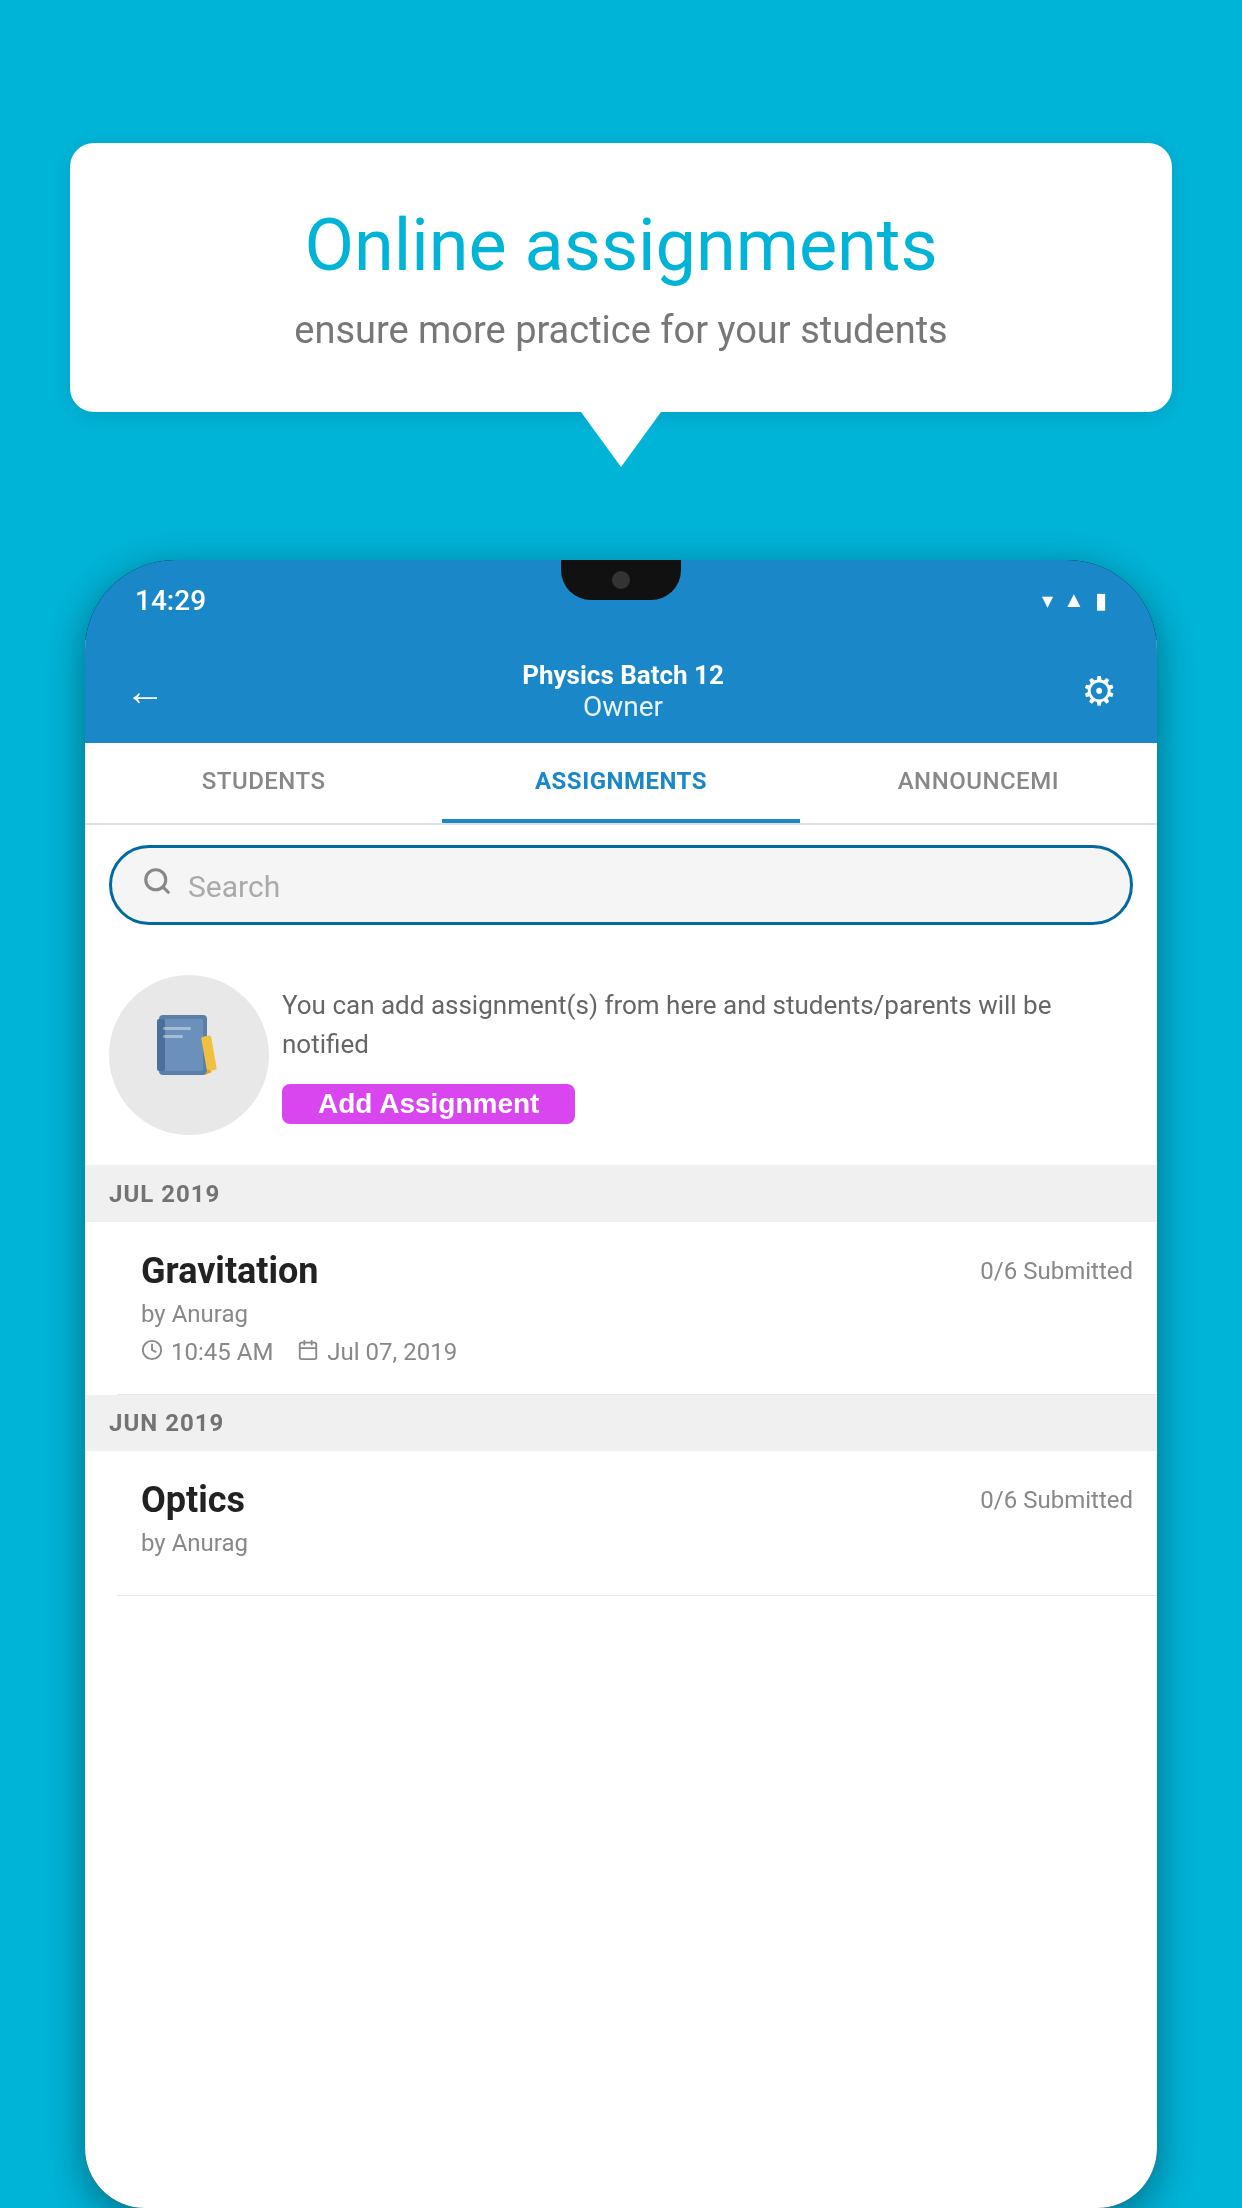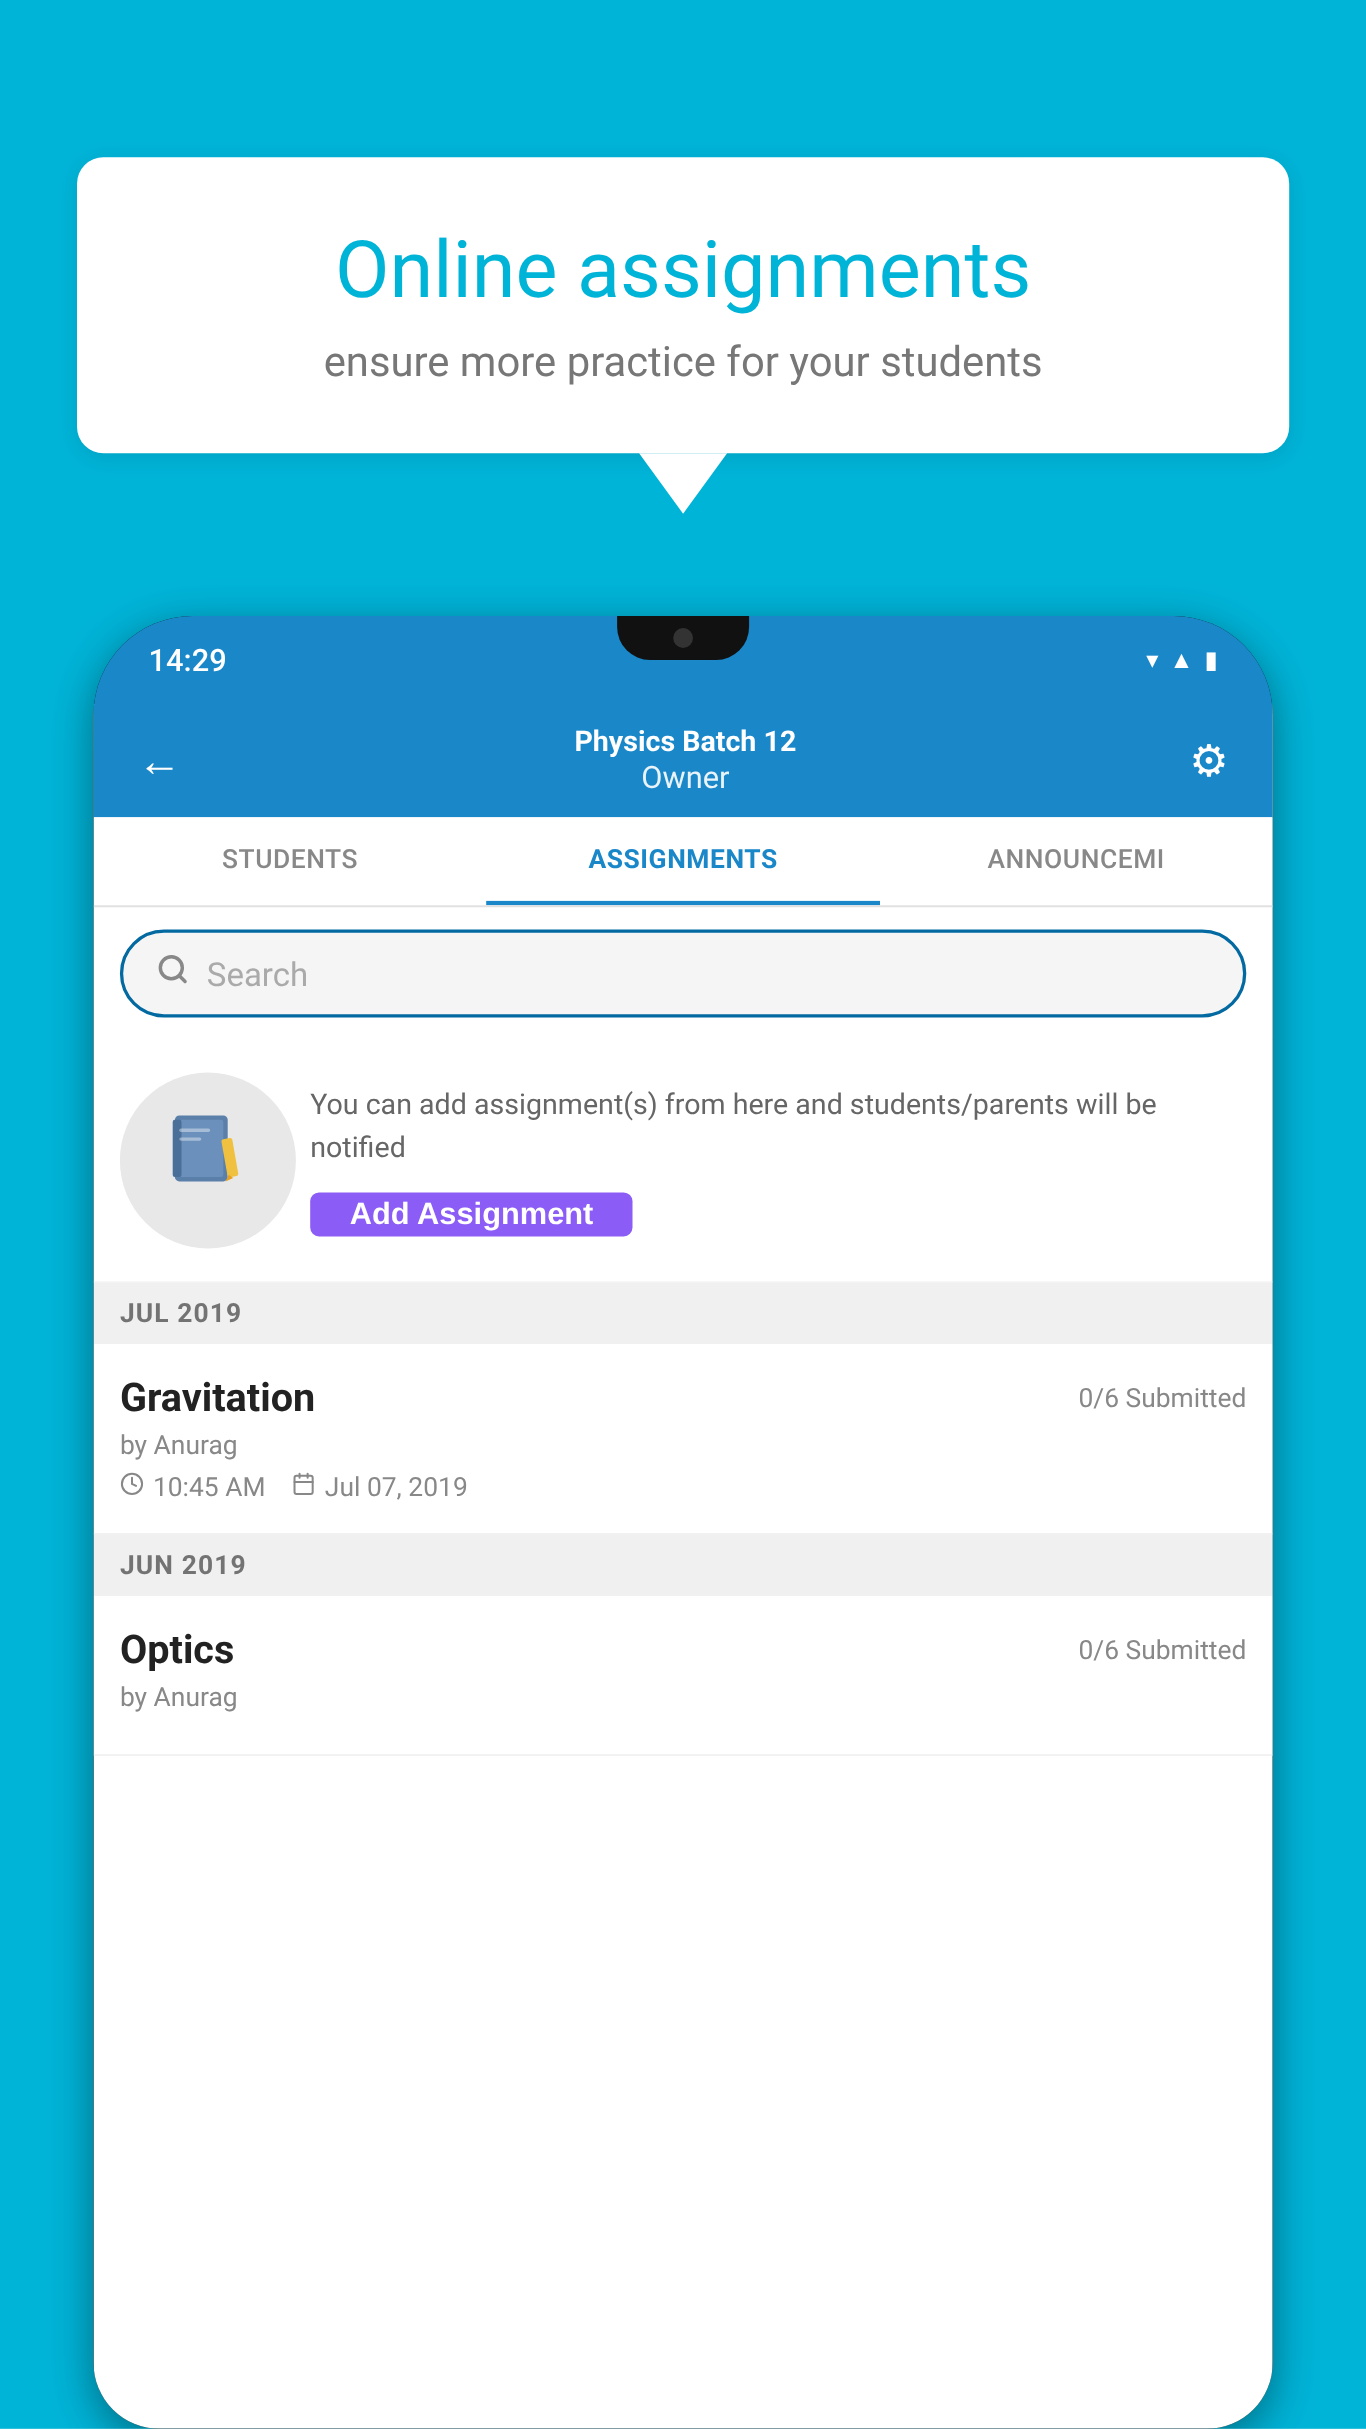--- a/index.html
+++ b/index.html
@@ -214,21 +214,21 @@
     .promo-text-block {
       flex: 1;
     }
     .promo-description {
       color: #666;
       font-size: 26px;
       line-height: 1.5;
       margin-bottom: 20px;
     }
     .add-assignment-btn {
-      background: #8b5cf6;
+      background: #d946ef;
       color: white;
       border: none;
       border-radius: 8px;
       padding: 4px 36px;
       font-size: 28px;
       font-weight: 600;
       cursor: pointer;
       display: inline-block;
     }
 
@@ -240,20 +240,21 @@
       font-size: 24px;
       font-weight: 700;
       letter-spacing: 1px;
     }
 
     
     .assignment-item {
       padding: 28px 24px;
       background: white;
       border-bottom: 1px solid #e8e8e8;
+      margin-left: 32px;
     }
     .assignment-top-row {
       display: flex;
       justify-content: space-between;
       align-items: center;
       margin-bottom: 8px;
     }
     .assignment-name {
       font-size: 36px;
       font-weight: 700;

